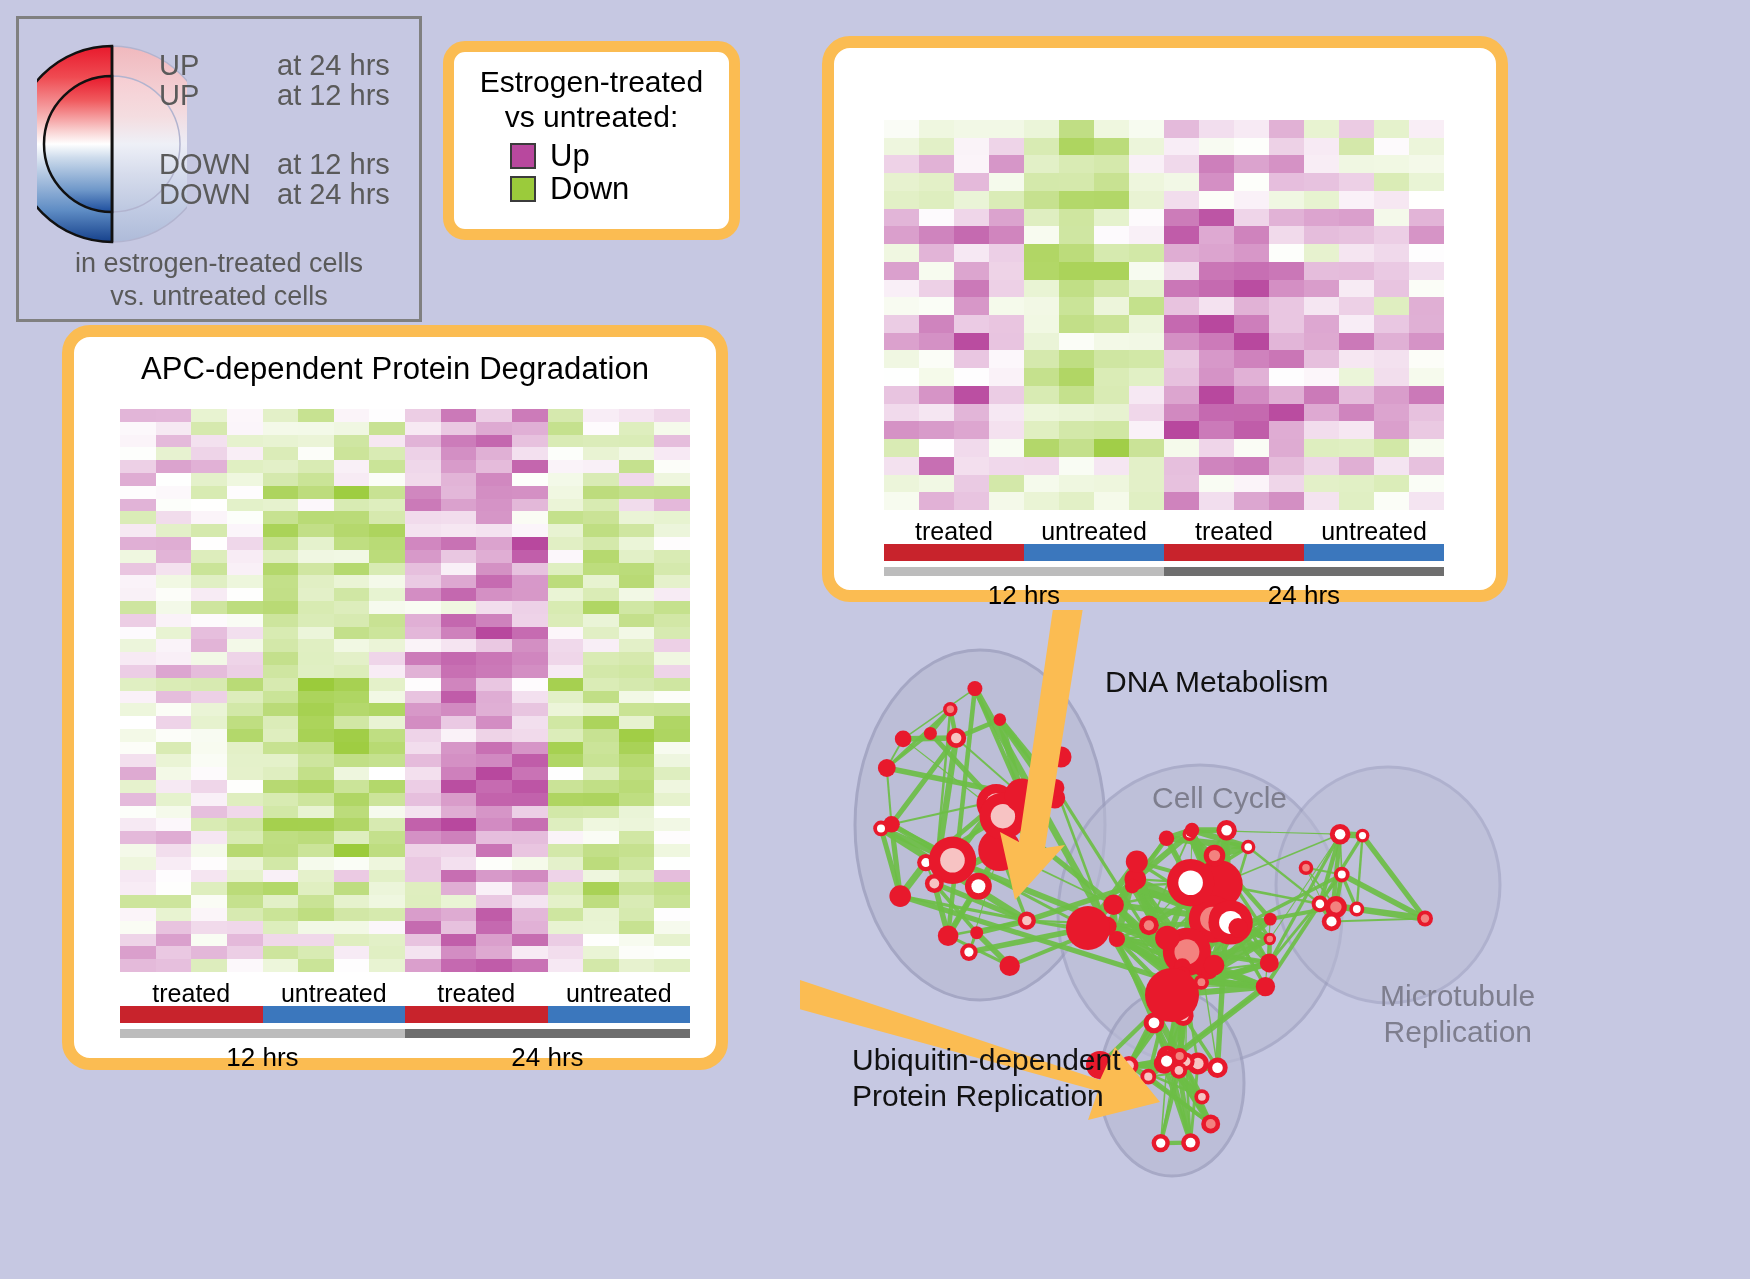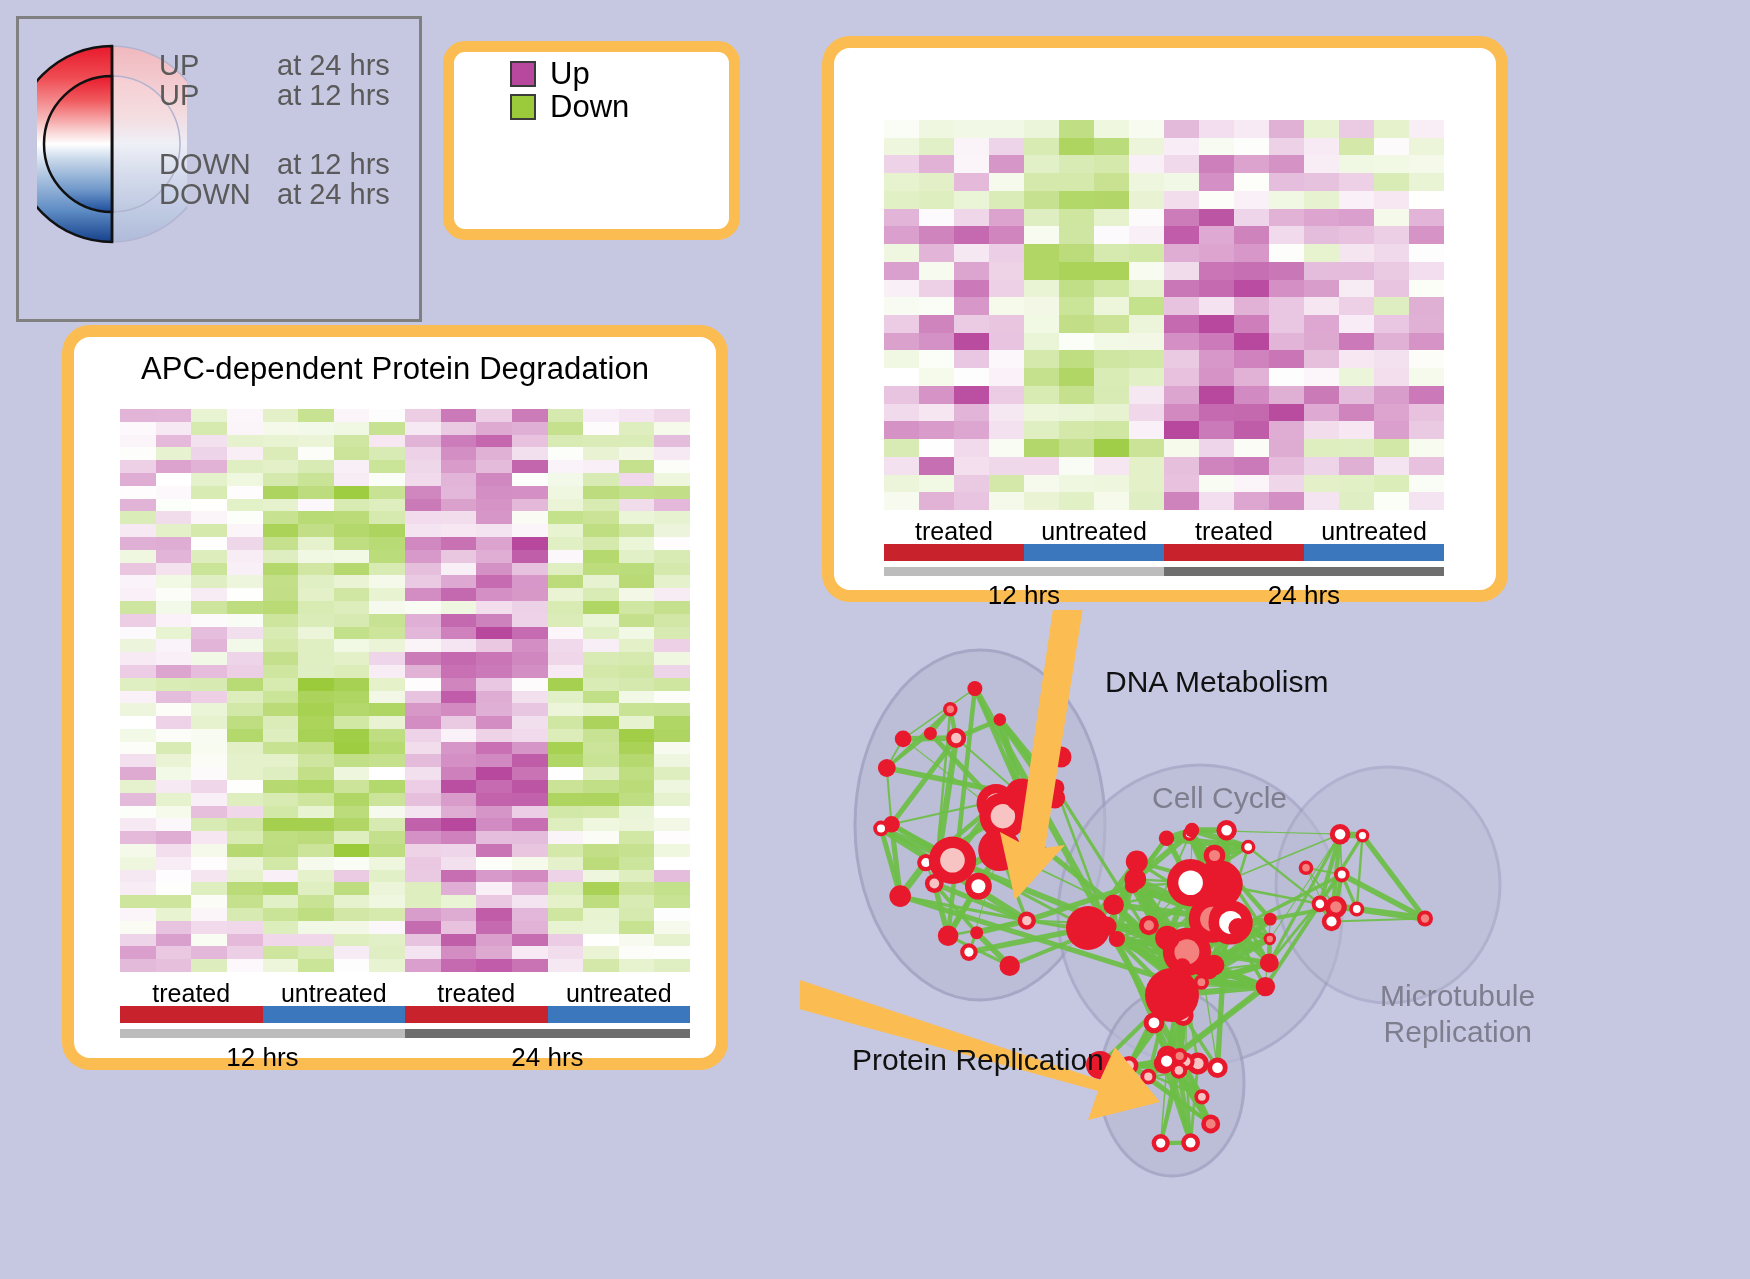--- a/index.html
+++ b/index.html
@@ -138,23 +138,31 @@
       <div class="key-row">
         <span class="kw">DOWN</span>
         <span>at 12 hrs</span>
       </div>
       <div class="key-row">
         <span class="kw">DOWN</span>
         <span>at 24 hrs</span>
       </div>
     </div>
 
+    <div class="key-caption">
+      <div>in estrogen-treated cells</div>
+      <div>vs. untreated cells</div>
+    </div>
   </div>
 
   <div class="legend-card">
+    <div class="legend-title">
+      <div>Estrogen-treated</div>
+      <div>vs untreated:</div>
+    </div>
     <div class="legend-items">
       <div class="legend-item">
         <span class="sw" id="sw-up" style="background: rgb(184, 72, 158);"></span>
         <span>Up</span>
       </div>
       <div class="legend-item">
         <span class="sw" id="sw-down" style="background: rgb(155, 203, 59);"></span>
         <span>Down</span>
       </div>
     </div>
@@ -1925,16 +1933,17 @@
     </g>
   </svg>
 
   <div class="cluster-label" id="lbl-dna">DNA Metabolism</div>
   <div class="cluster-label" id="lbl-cc">Cell Cycle</div>
   <div class="cluster-label" id="lbl-mt">
     <div>Microtubule</div>
     <div>Replication</div>
   </div>
   <div class="cluster-label" id="lbl-ub">
+    <div>Ubiquitin-dependent</div>
     <div>Protein Replication</div>
   </div>
 
 </div>
 
 </body></html>

